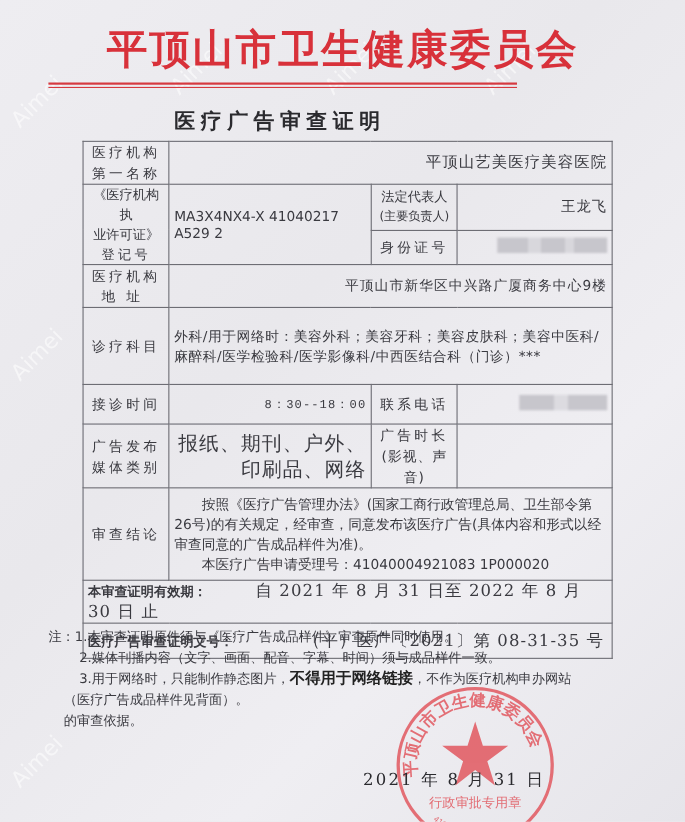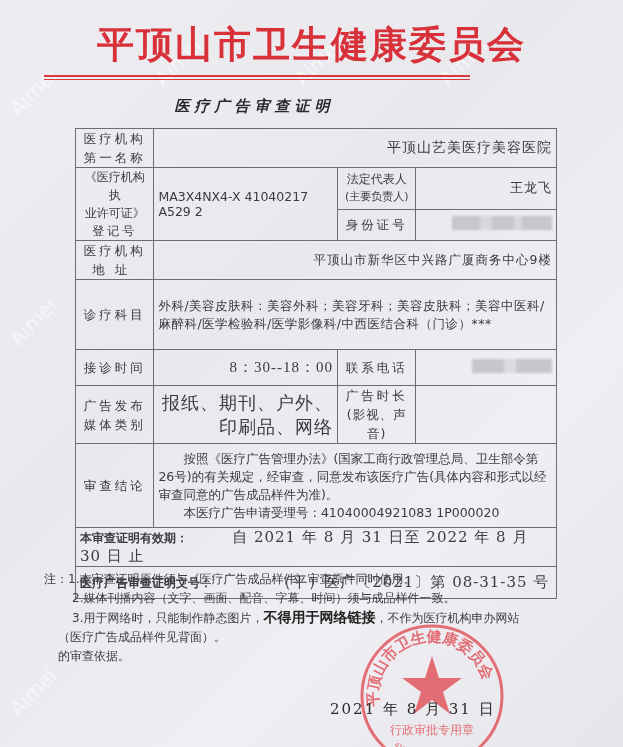--- a/index.html
+++ b/index.html
@@ -16,21 +16,21 @@
   }
   .header-title {
     position:absolute; left:0; width:623px; top:20px;
     text-align:center; color:#d8313a;
     font-family:"DejaVu Serif","Liberation Serif",serif;
     font-weight:bold; font-size:37px; letter-spacing:2px;
   }
   .red-rule { position:absolute; left:44px; width:426px; height:2px; background:#d63a40; }
   .doc-title {
     position:absolute; left:0; width:509px; top:97px; text-align:center;
-    font-size:15px; font-weight:bold; letter-spacing:5px; color:#2a2a2e;font-style:italic;
+    font-size:19px; font-weight:bold; letter-spacing:5px; color:#2a2a2e;
   }
   table.cert {
     position:absolute; left:63px; top:128px; width:482px;
     border-collapse:collapse; font-size:12.5px; color:#3a3a40;margin-left:12px;
   }
   table.cert td {
     border:1px solid #6d6d74; padding:0 4px; vertical-align:middle;
     font-family:"DejaVu Sans","Liberation Sans",sans-serif;
   }
   td.lbl { text-align:center; letter-spacing:3px; line-height:19px; width:70px; font-size:12.5px; }
@@ -110,27 +110,27 @@
     <tr style="height:35px">
       <td class="lbl">
         <div>医疗机构</div>
         <div style="letter-spacing:10px">地址</div>
       </td>
       <td class="val" colspan="3" style="font-size:12.5px">平顶山市新华区中兴路广厦商务中心9楼</td>
     </tr>
     <tr style="height:70px">
       <td class="lbl">诊疗科目</td>
       <td colspan="3" class="para" style="letter-spacing:0.5px">
-        <div>外科/美容皮肤科：美容外科；美容牙科；美容皮肤科；美容中医科/</div>
+        <div>外科/用于网络时：美容外科；美容牙科；美容皮肤科；美容中医科/</div>
         <div>麻醉科/医学检验科/医学影像科/中西医结合科（门诊）***</div>
       </td>
     </tr>
     <tr style="height:36px">
       <td class="lbl">接诊时间</td>
-      <td class="val" style="font-family:Liberation Serif, serif;font-size:15px">8：30--18：00</td>
+      <td class="val" style="font-family:Liberation Mono, monospace;font-size:11px">8：30--18：00</td>
       <td class="lbl">联系电话</td>
       <td class="val"><span class="blur2"></span></td>
     </tr>
     <tr style="height:38px">
       <td class="lbl">
         <div>广告发布</div>
         <div>媒体类别</div>
       </td>
       <td class="val" style="font-size:18px">报纸、期刊、户外、印刷品、网络</td>
       <td class="lbl">

